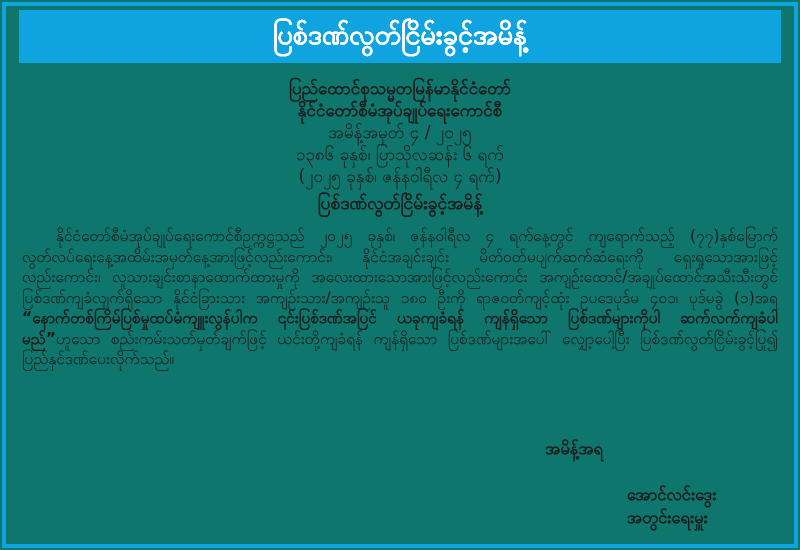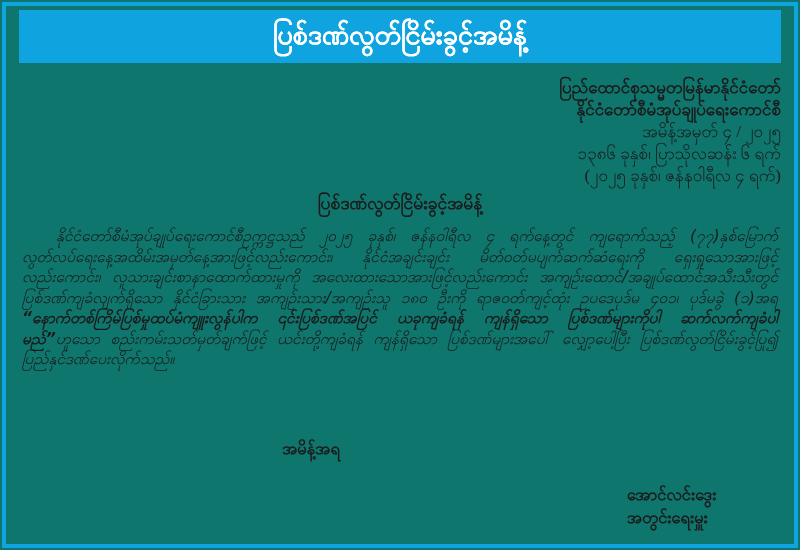--- a/index.html
+++ b/index.html
@@ -29,48 +29,46 @@
   }
   .banner-title {
     color: #ffffff;
     font-weight: bold;
     font-size: 27px;
     line-height: 1;
     padding-bottom: 4px;
     text-shadow: 0 0 0 #fff;
   }
   .letterhead {
-    text-align: right;
+    text-align: center;
     margin-top: 14px;
-    font-family: Liberation Serif, serif;
   }
   .lh-line { font-size: 17px; line-height: 22px; }
   .lh-bold { font-weight: bold; }
   .subject {
     text-align: center;
     font-weight: bold;
     font-size: 17.5px;
     margin-top: 5px;
   }
   .body-para {
     margin: 8px 3px 0 3px;
     font-size: 15.5px;
     line-height: 20.5px;
     text-align: justify;
     text-indent: 34px;
-    font-style: italic;
   }
   .body-para b { font-weight: bold; }
   .sig-block {
     position: absolute;
     right: 0; left: 0;
     top: 428px;
   }
   .by-order {
-    text-align: center;
+    text-align: right;
     padding-right: 178px;
     font-weight: bold;
     font-size: 16.5px;
     margin-bottom: 8px;
   }
   .sig-col {
     position: absolute;
     right: 14px;
     top: 45px;
     width: 140px;

